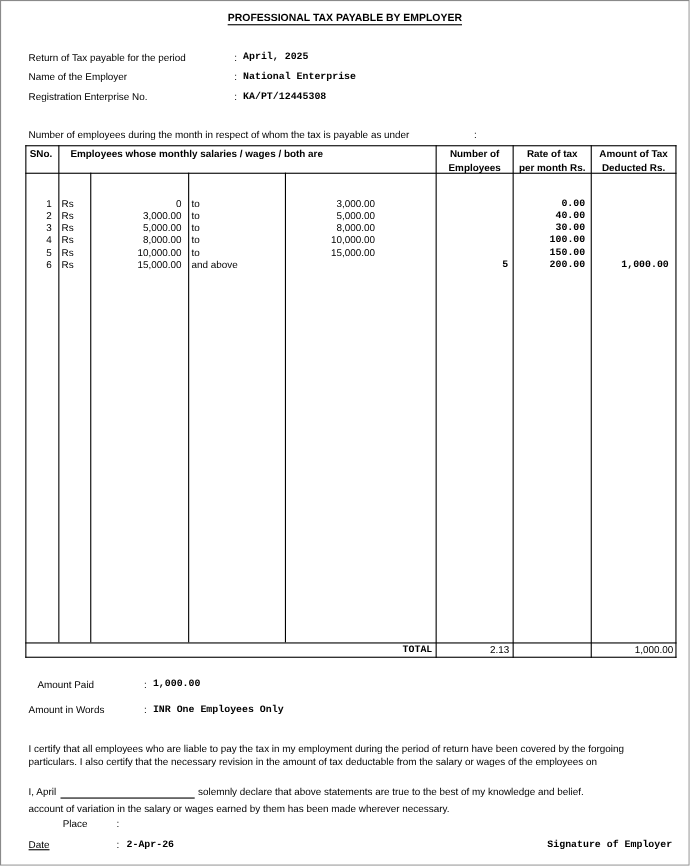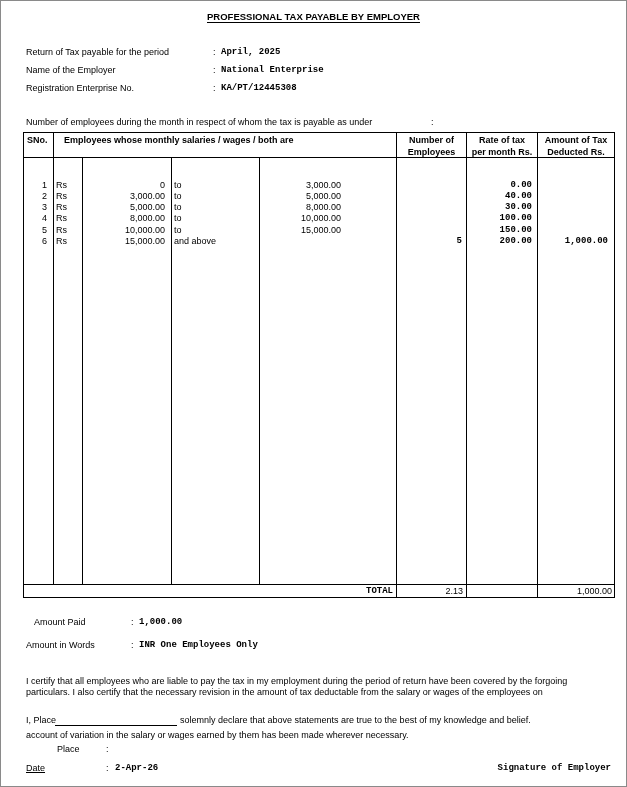--- a/index.html
+++ b/index.html
@@ -144,21 +144,21 @@
 <div class="abs b" style="left:139px;top:617px;">1,000.00</div>
 
 <div class="abs" style="left:26px;top:640px;">Amount in Words</div>
 <div class="abs" style="left:131px;top:640px;">:</div>
 <div class="abs b" style="left:139px;top:640px;">INR One Employees Only</div>
 
 <div class="abs" style="left:26px;top:676px;">I certify that all employees who are liable to pay the tax in my employment during the period of return have been covered by the forgoing</div>
 <div class="abs" style="left:26px;top:687px;">particulars.  I also certify that the necessary revision in the amount of tax deductable from the salary or wages of the employees on</div>
 <div class="abs" style="left:26px;top:698px;margin-top:32px;">account of variation in the salary or wages earned by them has been made wherever necessary.</div>
 
-<div class="abs" style="left:26px;top:715px;">I, Place</div>
+<div class="abs" style="left:26px;top:715px;">I, April</div>
 <div class="line" style="left:55px;top:725px;width:122px;height:1px;"></div>
 <div class="abs" style="left:180px;top:715px;">solemnly declare that above statements are true to the best of my knowledge and belief.</div>
 
 <div class="abs" style="left:26px;top:744px;margin-left:31px;">Place</div>
 <div class="abs" style="left:106px;top:744px;">:</div>
 <div class="abs" style="left:115px;top:744px;"></div>
 
 <div class="abs" style="left:26px;top:763px;text-decoration:underline;">Date</div>
 <div class="abs" style="left:106px;top:763px;">:</div>
 <div class="abs b" style="left:115px;top:763px;">2-Apr-26</div>

